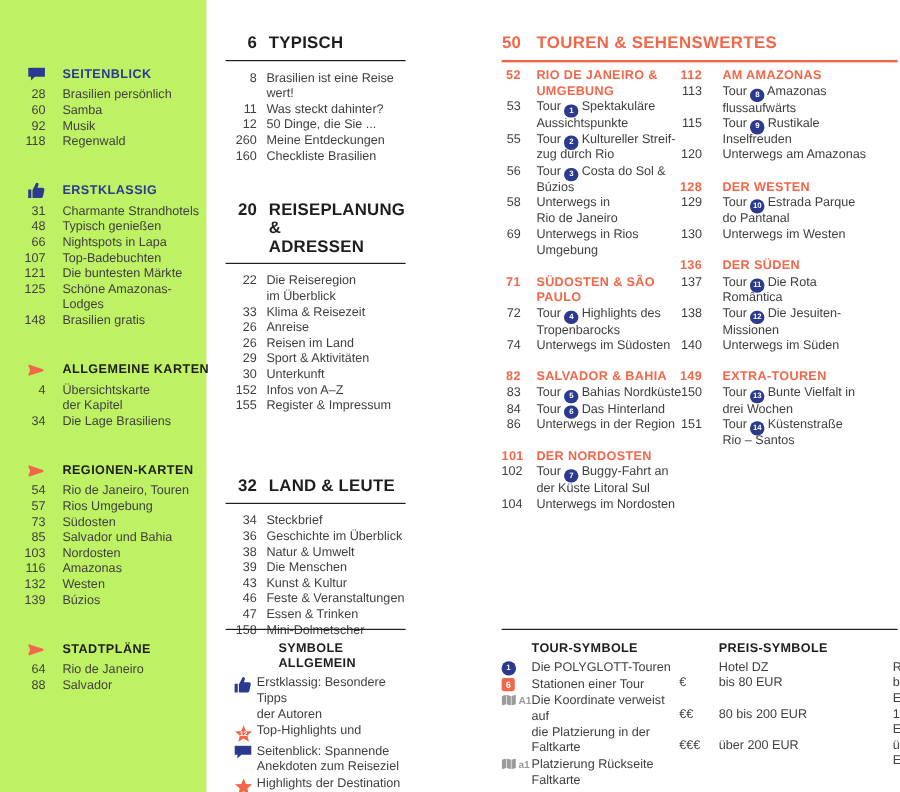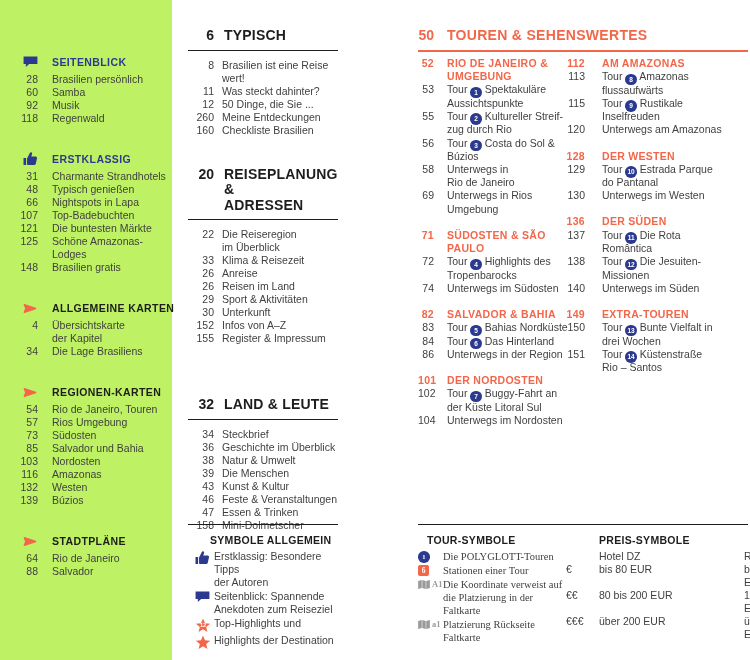--- a/index.html
+++ b/index.html
@@ -58,30 +58,30 @@
            color:#fff;font-size:6.5px;font-weight:bold;align-items:center;justify-content:center;
            position:relative;top:1.5px;}
   .tsquare{display:inline-flex;width:11px;height:11px;border-radius:2px;background:#f2674a;
            color:#fff;font-size:7.5px;font-weight:bold;align-items:center;justify-content:center;}
 
   
   .sym-block{position:absolute;left:188px;top:524px;width:150px;border-top:1.5px solid #1d1d1b;
              padding-top:9px;font-size:10.5px;line-height:13px;}
   .sym-title,.ts-title,.ps-title{font-weight:bold;font-size:10.5px;letter-spacing:.3px;
              color:#1d1d1b;margin-bottom:3px;}
-  .sym-title{margin-left:22px;}
+  .sym-title{margin-left:44px;}
   .sym-row{display:flex;margin-bottom:1px;}
   .sym-icon{width:26px;flex:none;padding-left:7px;box-sizing:border-box;padding-top:1px;display:flex;}
   .sym-text{white-space:pre-line;flex:1;}
 
   .br-block{position:absolute;left:418px;top:524px;width:330px;border-top:1.5px solid #1d1d1b;
             padding-top:9px;display:flex;font-size:10.5px;line-height:13px;}
   .ts{width:148px;flex:none;}
-  .ts-title{margin-left:9px;}
-  .ts-row{display:flex;margin-bottom:1px;font-family:Liberation Serif, serif;}
+  .ts-title{margin-left:25px;}
+  .ts-row{display:flex;margin-bottom:1px;}
   .ts-icon{width:25px;flex:none;display:flex;align-items:flex-start;gap:2px;padding-top:1px;}
   .ts-text{white-space:pre-line;flex:1;}
   .coord{color:#9b9b9b;font-size:8.5px;font-weight:bold;line-height:10px;}
 
   .ps{flex:1;}
   .ps-title{margin-left:33px;}
   .ps-row{display:flex;}
   .ps-sym{width:33px;flex:none;}
   .ps-hotel{width:99px;flex:none;}
   .ps-rest{flex:1;padding-left:46px;}
@@ -518,35 +518,35 @@
           <span class="sym-icon">
             <svg width="15" height="14" viewBox="0 0 16 15">
               <path fill="#2b3a8f" d="M0.5 6.3h2.8V14H0.5zM4.3 13.5V6.9l3-5.9c.25-.5.75-.8 1.3-.7.85.15 1.35 1 1.1 1.8L8.8 4.8h4.7c.95 0 1.65.9 1.45 1.8l-1.25 6.1c-.15.75-.8 1.3-1.55 1.3H5.3c-.35 0-.7-.2-1-.5z"></path>
             </svg>
           </span>
           <span class="sym-text">Erstklassig: Besondere Tipps
 der Autoren</span>
         </div>
         <div class="sym-row">
           <span class="sym-icon">
-            <svg width="15" height="12" viewBox="0 0 16 13">
-              <path fill="#2b3a8f" d="M0.5 0.5h15v8.2h-9l-3.6 3.3 0.1-3.3H0.5z"></path>
-            </svg>
-          </span>
-          <span class="sym-text">Seitenblick: Spannende
-Anekdoten zum Reiseziel</span>
-        </div>
-        <div class="sym-row">
-          <span class="sym-icon">
             <svg width="16" height="15" viewBox="0 0 17 16">
               <path fill="#f2674a" d="M8.5 0.5l2.1 5.1 5.5.4-4.2 3.6 1.3 5.4-4.7-2.9-4.7 2.9 1.3-5.4L0.9 6l5.5-.4z"></path>
               <text x="8.5" y="10" text-anchor="middle" font-size="6" font-weight="bold" fill="#ffffff" font-family="Liberation Sans,sans-serif">12</text>
             </svg>
           </span>
           <span class="sym-text">Top-Highlights und</span>
+        </div>
+        <div class="sym-row">
+          <span class="sym-icon">
+            <svg width="15" height="12" viewBox="0 0 16 13">
+              <path fill="#2b3a8f" d="M0.5 0.5h15v8.2h-9l-3.6 3.3 0.1-3.3H0.5z"></path>
+            </svg>
+          </span>
+          <span class="sym-text">Seitenblick: Spannende
+Anekdoten zum Reiseziel</span>
         </div>
         <div class="sym-row">
           <span class="sym-icon">
             <svg width="16" height="15" viewBox="0 0 17 16">
               <path fill="#f2674a" d="M8.5 0.5l2.1 5.1 5.5.4-4.2 3.6 1.3 5.4-4.7-2.9-4.7 2.9 1.3-5.4L0.9 6l5.5-.4z"></path>
             </svg>
           </span>
           <span class="sym-text">Highlights der Destination</span>
         </div>
       </div>

